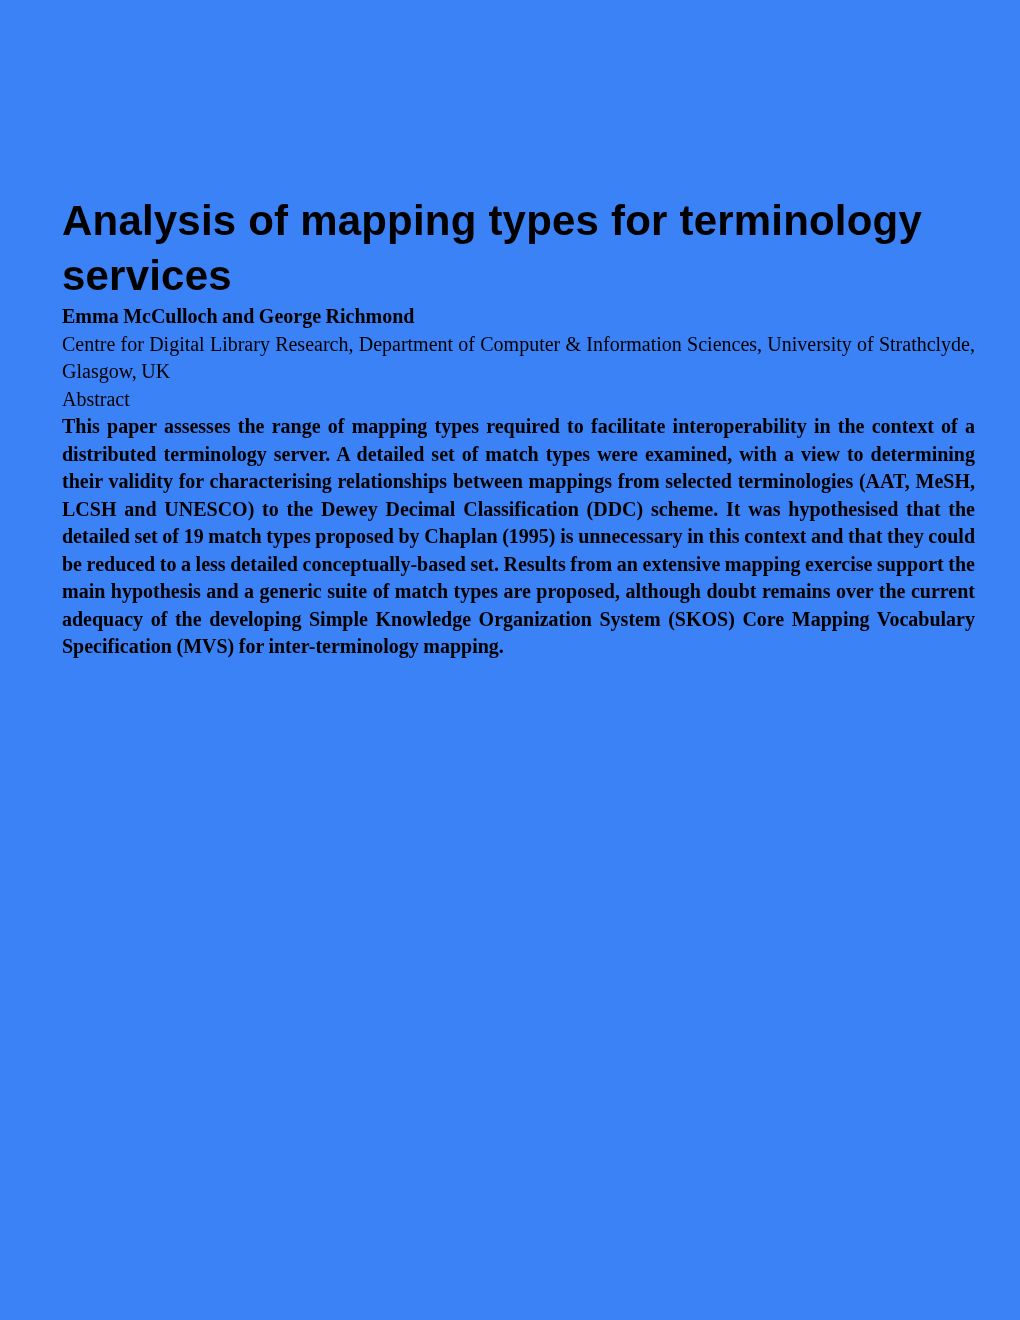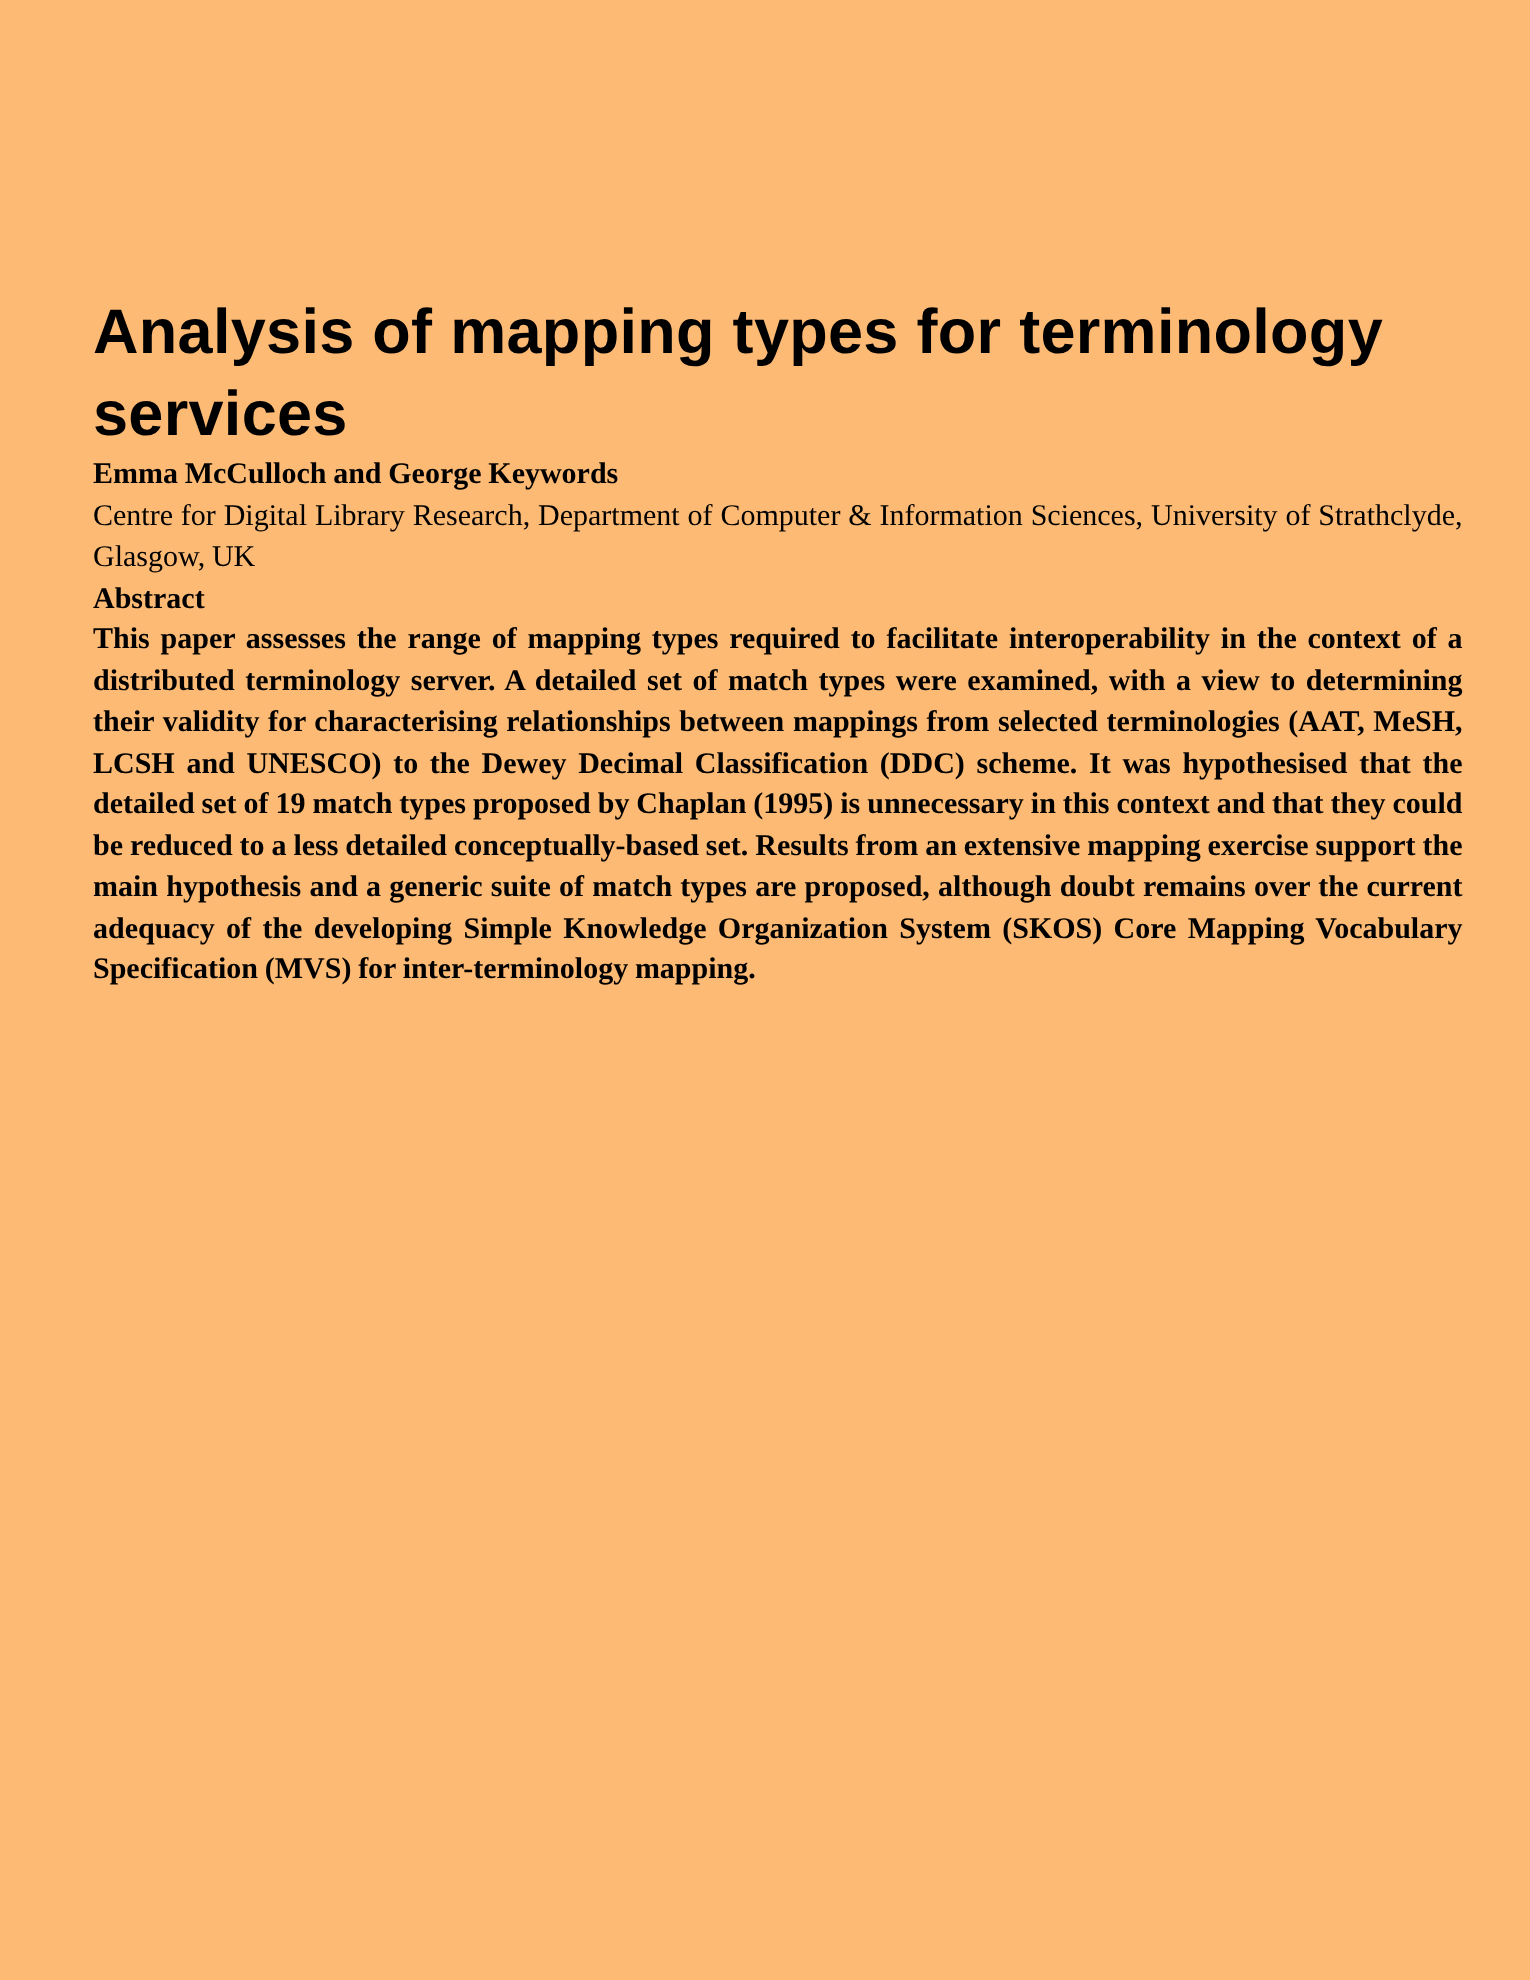--- a/index.html
+++ b/index.html
@@ -4,21 +4,21 @@
 <style>
   html, body {
     margin: 0;
     padding: 0;
     background: #ffffff;
   }
   .page {
     position: relative;
     width: 1020px;
     height: 1320px;
-    background: #fdba74;
+    background: #3b82f6;
     box-sizing: border-box;
     padding: 193px 45px 0 62px;
     font-family: "Liberation Serif", serif;
     color: #000000;
     overflow: hidden;
   }
   .page p, .page h1 {
     margin: 0;
   }
   .title {
@@ -41,39 +41,39 @@
     margin-top: 8px;
     text-align: justify;
   }
   .correspondence {
     margin-top: 32px;
     font-style: italic;
     text-align: justify;
   }
   .abstract-heading {
     margin-top: 28px;
-    font-weight: bold;
+    font-weight: normal;
   }
   .abstract {
     margin-top: 20px;
     font-weight: bold;
     text-align: justify;
   }
   .keywords {
     margin-top: 22px;
     text-align: justify;
   }
 </style>
 </head>
 <body>
 
 <div class="page">
   <h1 class="title">Analysis of mapping types for terminology services</h1>
 
-  <p class="body-text authors">Emma McCulloch and George Keywords</p>
+  <p class="body-text authors">Emma McCulloch and George Richmond</p>
 
   <p class="body-text affiliation">Centre for Digital Library Research, Department of Computer &amp; Information Sciences, University of Strathclyde, Glasgow, UK</p>
 
 
   <p class="body-text abstract-heading">Abstract</p>
 
   <p class="body-text abstract">This paper assesses the range of mapping types required to facilitate interoperability in the context of a distributed terminology server.  A detailed set of match types were examined, with a view to determining their validity for characterising relationships between mappings from selected terminologies (AAT, MeSH, LCSH and UNESCO) to the Dewey Decimal Classification (DDC) scheme. It was hypothesised that the detailed set of 19 match types proposed by Chaplan (1995) is unnecessary in this context and that they could be reduced to a less detailed conceptually-based set. Results from an extensive mapping exercise support the main hypothesis and a generic suite of match types are proposed, although doubt remains over the current adequacy of the developing Simple Knowledge Organization System (SKOS) Core Mapping Vocabulary Specification (MVS) for inter-terminology mapping.</p>
 
 </div>
 

